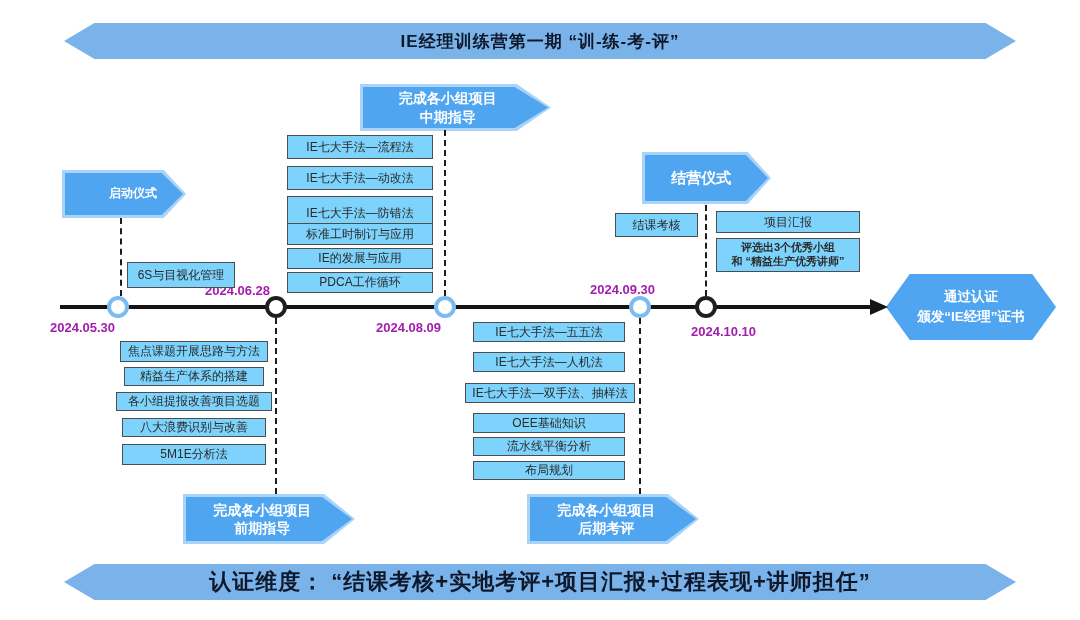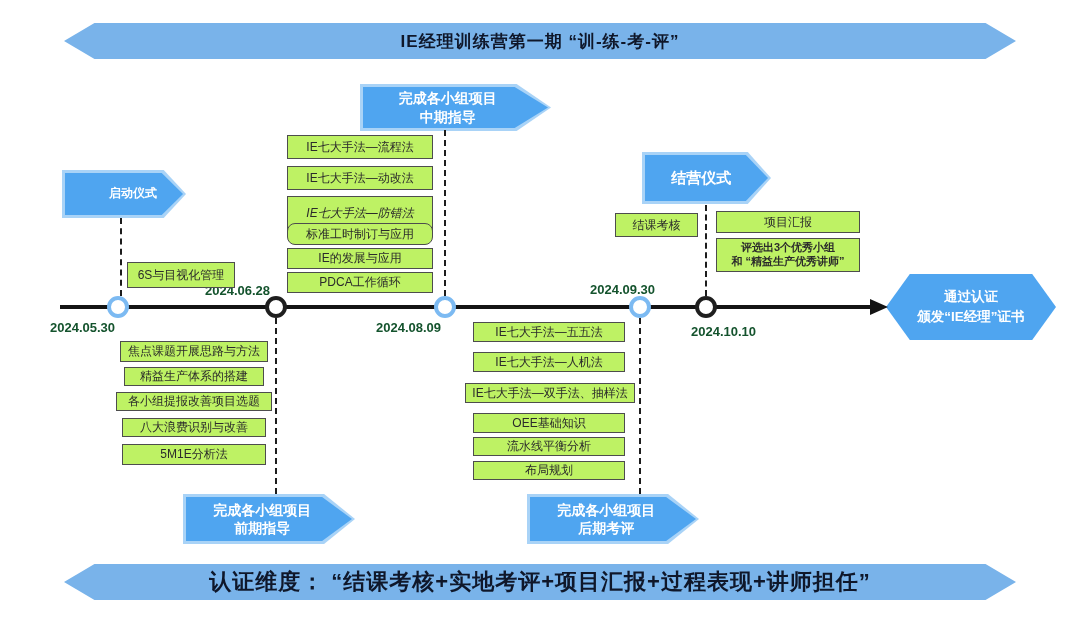--- a/index.html
+++ b/index.html
@@ -40,26 +40,26 @@
     position:absolute;width:0;height:0;z-index:2;
     border-left:18px solid var(--line-black,#141414);
     border-top:8px solid transparent;border-bottom:8px solid transparent;
   }
   .node{
     position:absolute;width:14px;height:14px;border-radius:50%;background:#fff;z-index:3;
   }
   .node.blue{border:4px solid var(--node-blue,#7CBAF2);}
   .node.black{border:4px solid var(--node-black,#1F1F1F);}
   .date{
-    position:absolute;font-weight:bold;font-size:13px;color:#14532d;z-index:3;white-space:nowrap;
+    position:absolute;font-weight:bold;font-size:13px;color:#a21caf;z-index:3;white-space:nowrap;
   }
   .vdash{position:absolute;width:0;border-left:2px dashed #1c1c1c;z-index:1;}
   
   .box{
-    position:absolute;background:#bef264;border:1.4px solid #4d4d4d;box-sizing:border-box;
+    position:absolute;background:#7dd3fc;border:1.4px solid #4d4d4d;box-sizing:border-box;
     display:flex;flex-direction:column;align-items:center;justify-content:center;
     text-align:center;font-size:12px;color:#2b2b2b;z-index:4;line-height:1.25;white-space:nowrap;
   }
   .box.small{font-size:11px;font-weight:bold;}
 </style>
 </head>
 <body>
 
 <div class="canvas">
 
@@ -123,22 +123,22 @@
 
   <div class="hex" style="left:886px;top:274px;width:170px;height:66px;font-size:13.5px;">
     <span>通过认证</span>
     <span>颁发“IE经理”证书</span>
   </div>
 
   <div class="box" style="left:127px;top:237px;width:108px;height:26px;margin-top:25px;">6S与目视化管理</div>
 
   <div class="box" style="left:287px;top:135px;width:146px;height:24px;">IE七大手法—流程法</div>
   <div class="box" style="left:287px;top:166px;width:146px;height:24px;">IE七大手法—动改法</div>
-  <div class="box" style="left:287px;top:196px;width:146px;height:35px;font-style:italic;">IE七大手法—防错法</div>
-  <div class="box" style="left:287px;top:223px;width:146px;height:22px;border-radius:8px;">标准工时制订与应用</div>
+  <div class="box" style="left:287px;top:196px;width:146px;height:35px;">IE七大手法—防错法</div>
+  <div class="box" style="left:287px;top:223px;width:146px;height:22px;">标准工时制订与应用</div>
   <div class="box" style="left:287px;top:248px;width:146px;height:21px;">IE的发展与应用</div>
   <div class="box" style="left:287px;top:272px;width:146px;height:21px;">PDCA工作循环</div>
 
   <div class="box" style="left:120px;top:341px;width:148px;height:21px;">焦点课题开展思路与方法</div>
   <div class="box" style="left:124px;top:367px;width:140px;height:19px;">精益生产体系的搭建</div>
   <div class="box" style="left:116px;top:392px;width:156px;height:19px;">各小组提报改善项目选题</div>
   <div class="box" style="left:122px;top:418px;width:144px;height:19px;">八大浪费识别与改善</div>
   <div class="box" style="left:122px;top:444px;width:144px;height:21px;">5M1E分析法</div>
 
   <div class="box" style="left:473px;top:322px;width:152px;height:20px;">IE七大手法—五五法</div>

